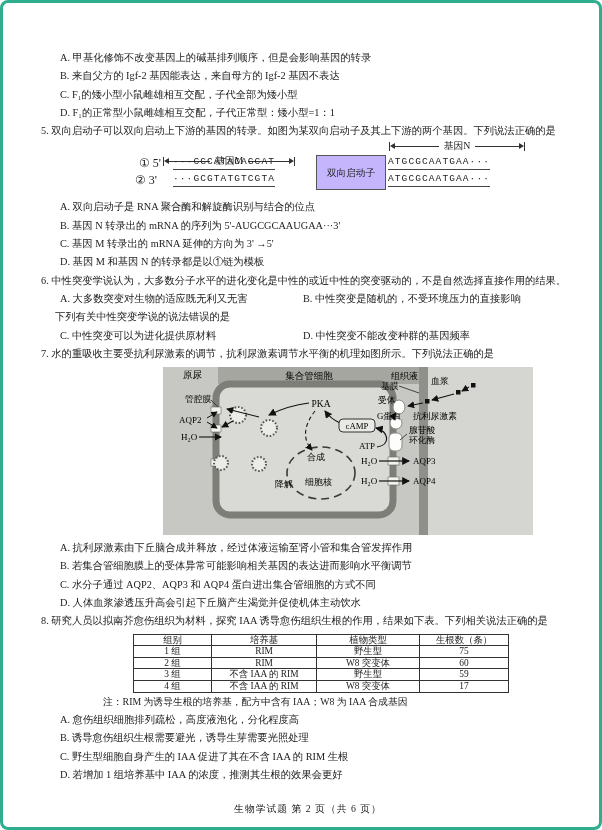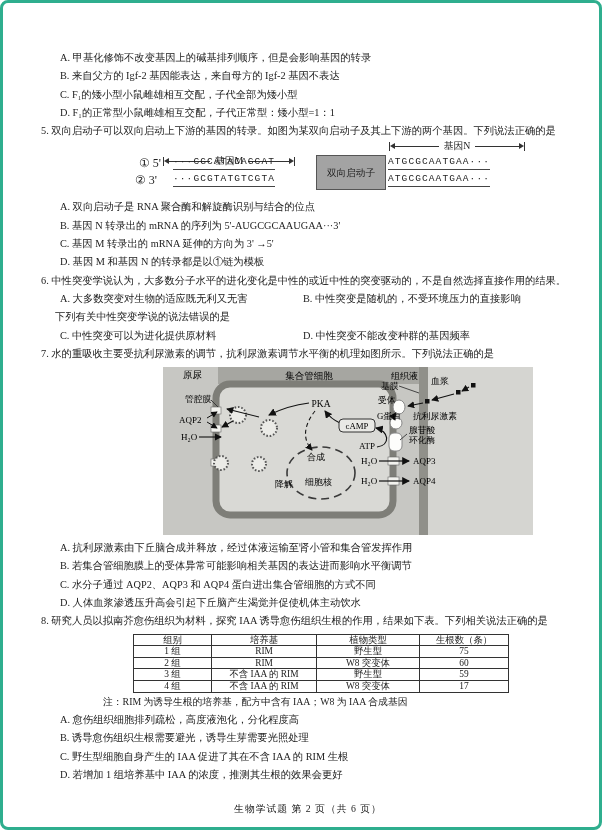--- a/index.html
+++ b/index.html
@@ -18,21 +18,21 @@
   .dnafig .abs{position:absolute;}
   .genespan{display:flex;align-items:center;height:12px;top:-1px;}
   .genespan .tick{width:1px;height:9px;background:#333;}
   .genespan .ln{flex:1;height:1px;background:#333;}
   .genespan .ah-l{width:0;height:0;border-top:3px solid transparent;border-bottom:3px solid transparent;border-right:5px solid #333;}
   .genespan .ah-r{width:0;height:0;border-top:3px solid transparent;border-bottom:3px solid transparent;border-left:5px solid #333;}
   .genespan .lbl{padding:0 5px;font-size:9.8px;line-height:12px;}
   .strandlbl{font-size:12px;line-height:13px;}
   .seq{font-family:"Liberation Mono","DejaVu Sans Mono",monospace;font-size:9.5px;line-height:12px;
        letter-spacing:1.1px;border-bottom:1px solid #444;padding-bottom:1px;}
-  .prombox{left:183px;top:14px;width:68px;height:33px;background:#a3a3a3;border:1px solid #555;
+  .prombox{left:183px;top:14px;width:68px;height:33px;background:#c4b5fd;border:1px solid #555;
            display:flex;align-items:center;justify-content:center;font-size:9.6px;}
 
   
   .celldiagram{display:block;margin:4px 0 4px 122px;}
 
   
   .q8table{border-collapse:collapse;margin:3px 12px 0 92px;table-layout:fixed;}
   .q8table td,.q8table th{border:1px solid #333;font-weight:normal;text-align:center;
       font-size:9.4px;line-height:10.6px;height:10.6px;padding:0;white-space:nowrap;overflow:hidden;}
   .note{padding-left:62px;font-size:9.8px;}

